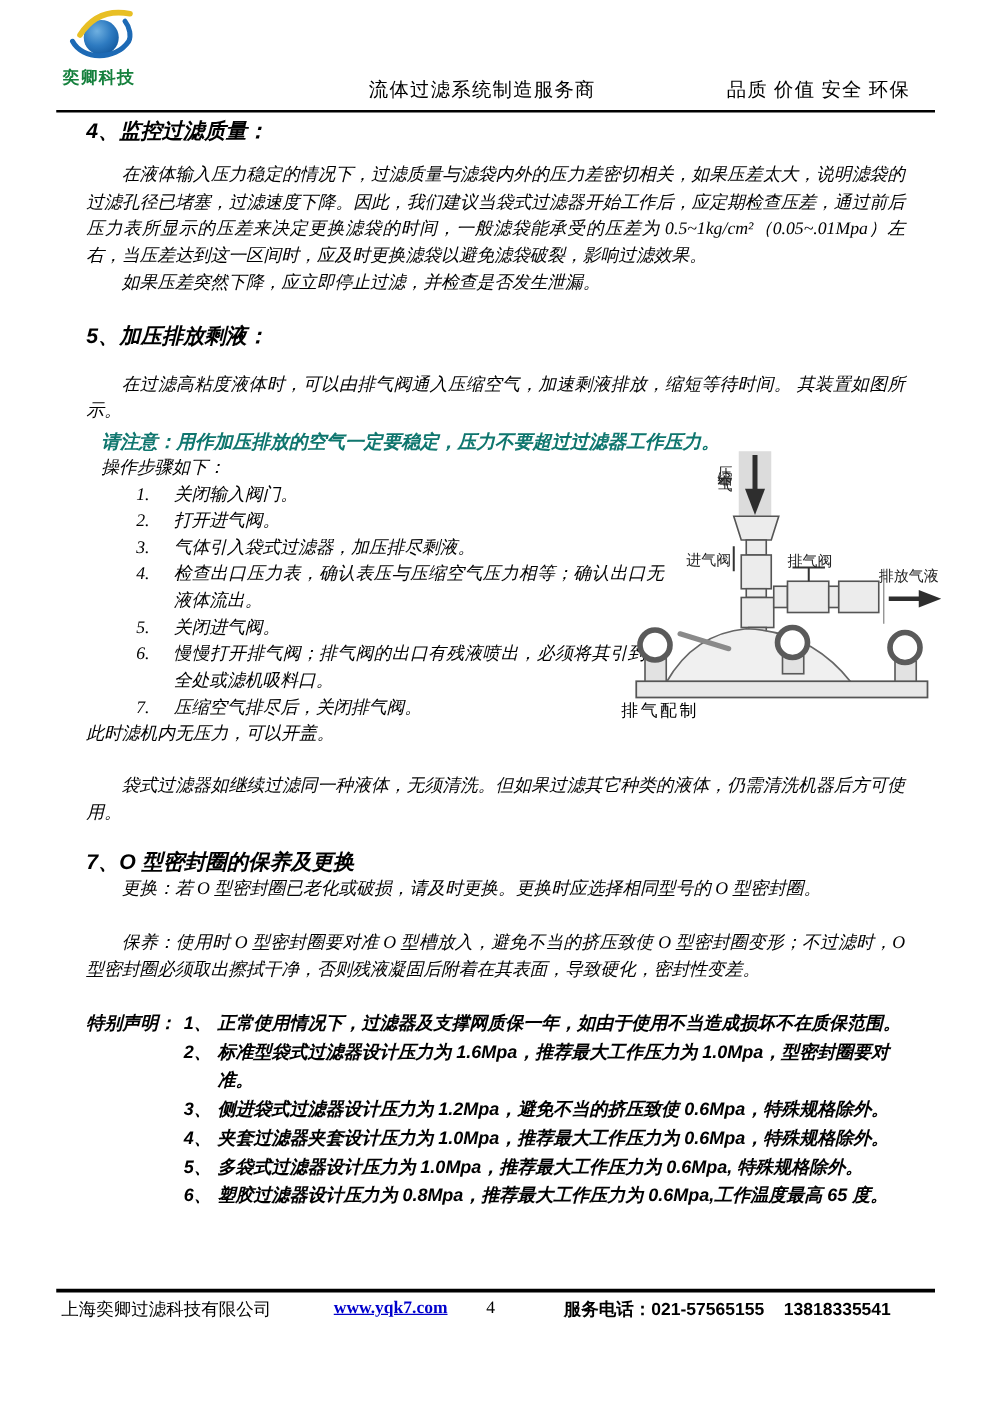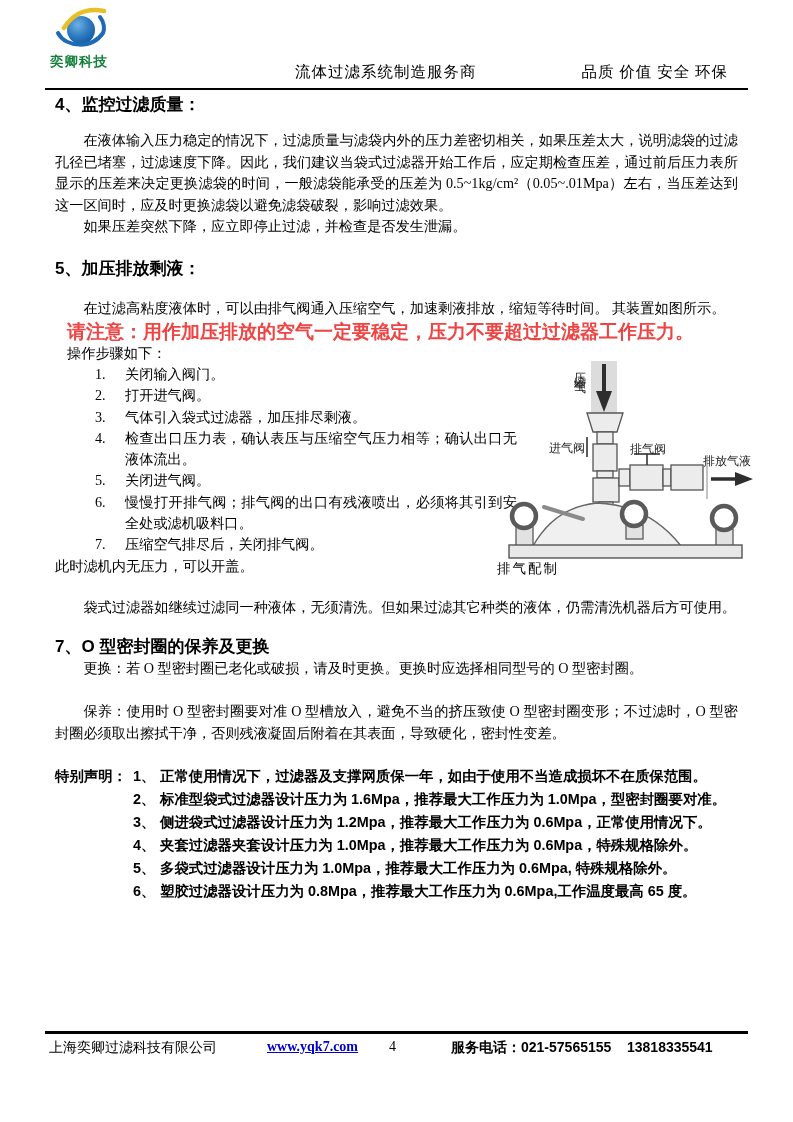--- a/index.html
+++ b/index.html
@@ -5,21 +5,21 @@
   * { margin:0; padding:0; box-sizing:border-box; }
   html,body { background:#ffffff; }
   .page {
     position:relative;
     width:793px; height:1122px;
     background:#ffffff;
     font-family:"Liberation Serif","DejaVu Serif",serif;
     color:#000;
     overflow:hidden;
   }
-  .content { padding:0 55px; }
+  .content { padding:0 69px;font-style:italic; }
 
   
   .header { position:relative; height:90px; margin:0 45px; border-bottom:2.5px solid #000; }
   .logo-block { position:absolute; left:5px; top:6px; width:90px; }
   .logo-svg { display:block; margin-left:4px; }
   .logo-text { font-family:"Liberation Sans","DejaVu Sans",sans-serif; font-weight:bold; font-size:13.5px; color:#15803d; letter-spacing:1px; margin-top:1px; }
   .header-center { position:absolute; left:250px; top:62px; font-size:15.5px; letter-spacing:1px; }
   .header-right  { position:absolute; right:20px; top:62px; font-size:15.5px; letter-spacing:1px; }
 
   
@@ -34,21 +34,21 @@
   p.body {
     font-size:14.2px; line-height:21.5px; text-align:justify;
     text-indent:2em;
   }
   .mt14 { margin-top:14px; }
   .mt18 { margin-top:18px; }
   .mt20 { margin-top:20px; }
   .mt22 { margin-top:22px; }
   .notice {
     font-family:"Liberation Sans","DejaVu Sans",sans-serif;
-    color:#ef4444; font-weight:bold; font-size:19px; line-height:21.5px;
+    color:#0f766e; font-weight:bold; font-size:15px; line-height:21.5px;
     margin-top:2px; padding-left:12px;
   }
   .steps-label { font-size:14.2px; line-height:21.5px; padding-left:12px; }
 
   
   .steps-wrap { position:relative; }
   .steps { width:462px; }
   .step { display:flex; font-size:14.2px; line-height:21.3px; }
   .step-num { flex:0 0 30px; padding-left:40px; box-sizing:content-box; }
   .step-text { flex:1; text-align:justify; }
@@ -167,21 +167,21 @@
         <div class="decl-item">
             <span class="decl-num">1、</span>
             <span class="decl-text">正常使用情况下，过滤器及支撑网质保一年，如由于使用不当造成损坏不在质保范围。</span>
           </div>
         <div class="decl-item">
             <span class="decl-num">2、</span>
             <span class="decl-text">标准型袋式过滤器设计压力为 1.6Mpa，推荐最大工作压力为 1.0Mpa，型密封圈要对准。</span>
           </div>
         <div class="decl-item">
             <span class="decl-num">3、</span>
-            <span class="decl-text">侧进袋式过滤器设计压力为 1.2Mpa，推荐最大工作压力为 0.6Mpa，正常使用情况下。</span>
+            <span class="decl-text">侧进袋式过滤器设计压力为 1.2Mpa，避免不当的挤压致使 0.6Mpa，特殊规格除外。</span>
           </div>
         <div class="decl-item">
             <span class="decl-num">4、</span>
             <span class="decl-text">夹套过滤器夹套设计压力为 1.0Mpa，推荐最大工作压力为 0.6Mpa，特殊规格除外。</span>
           </div>
         <div class="decl-item">
             <span class="decl-num">5、</span>
             <span class="decl-text">多袋式过滤器设计压力为 1.0Mpa，推荐最大工作压力为 0.6Mpa, 特殊规格除外。</span>
           </div>
         <div class="decl-item">

